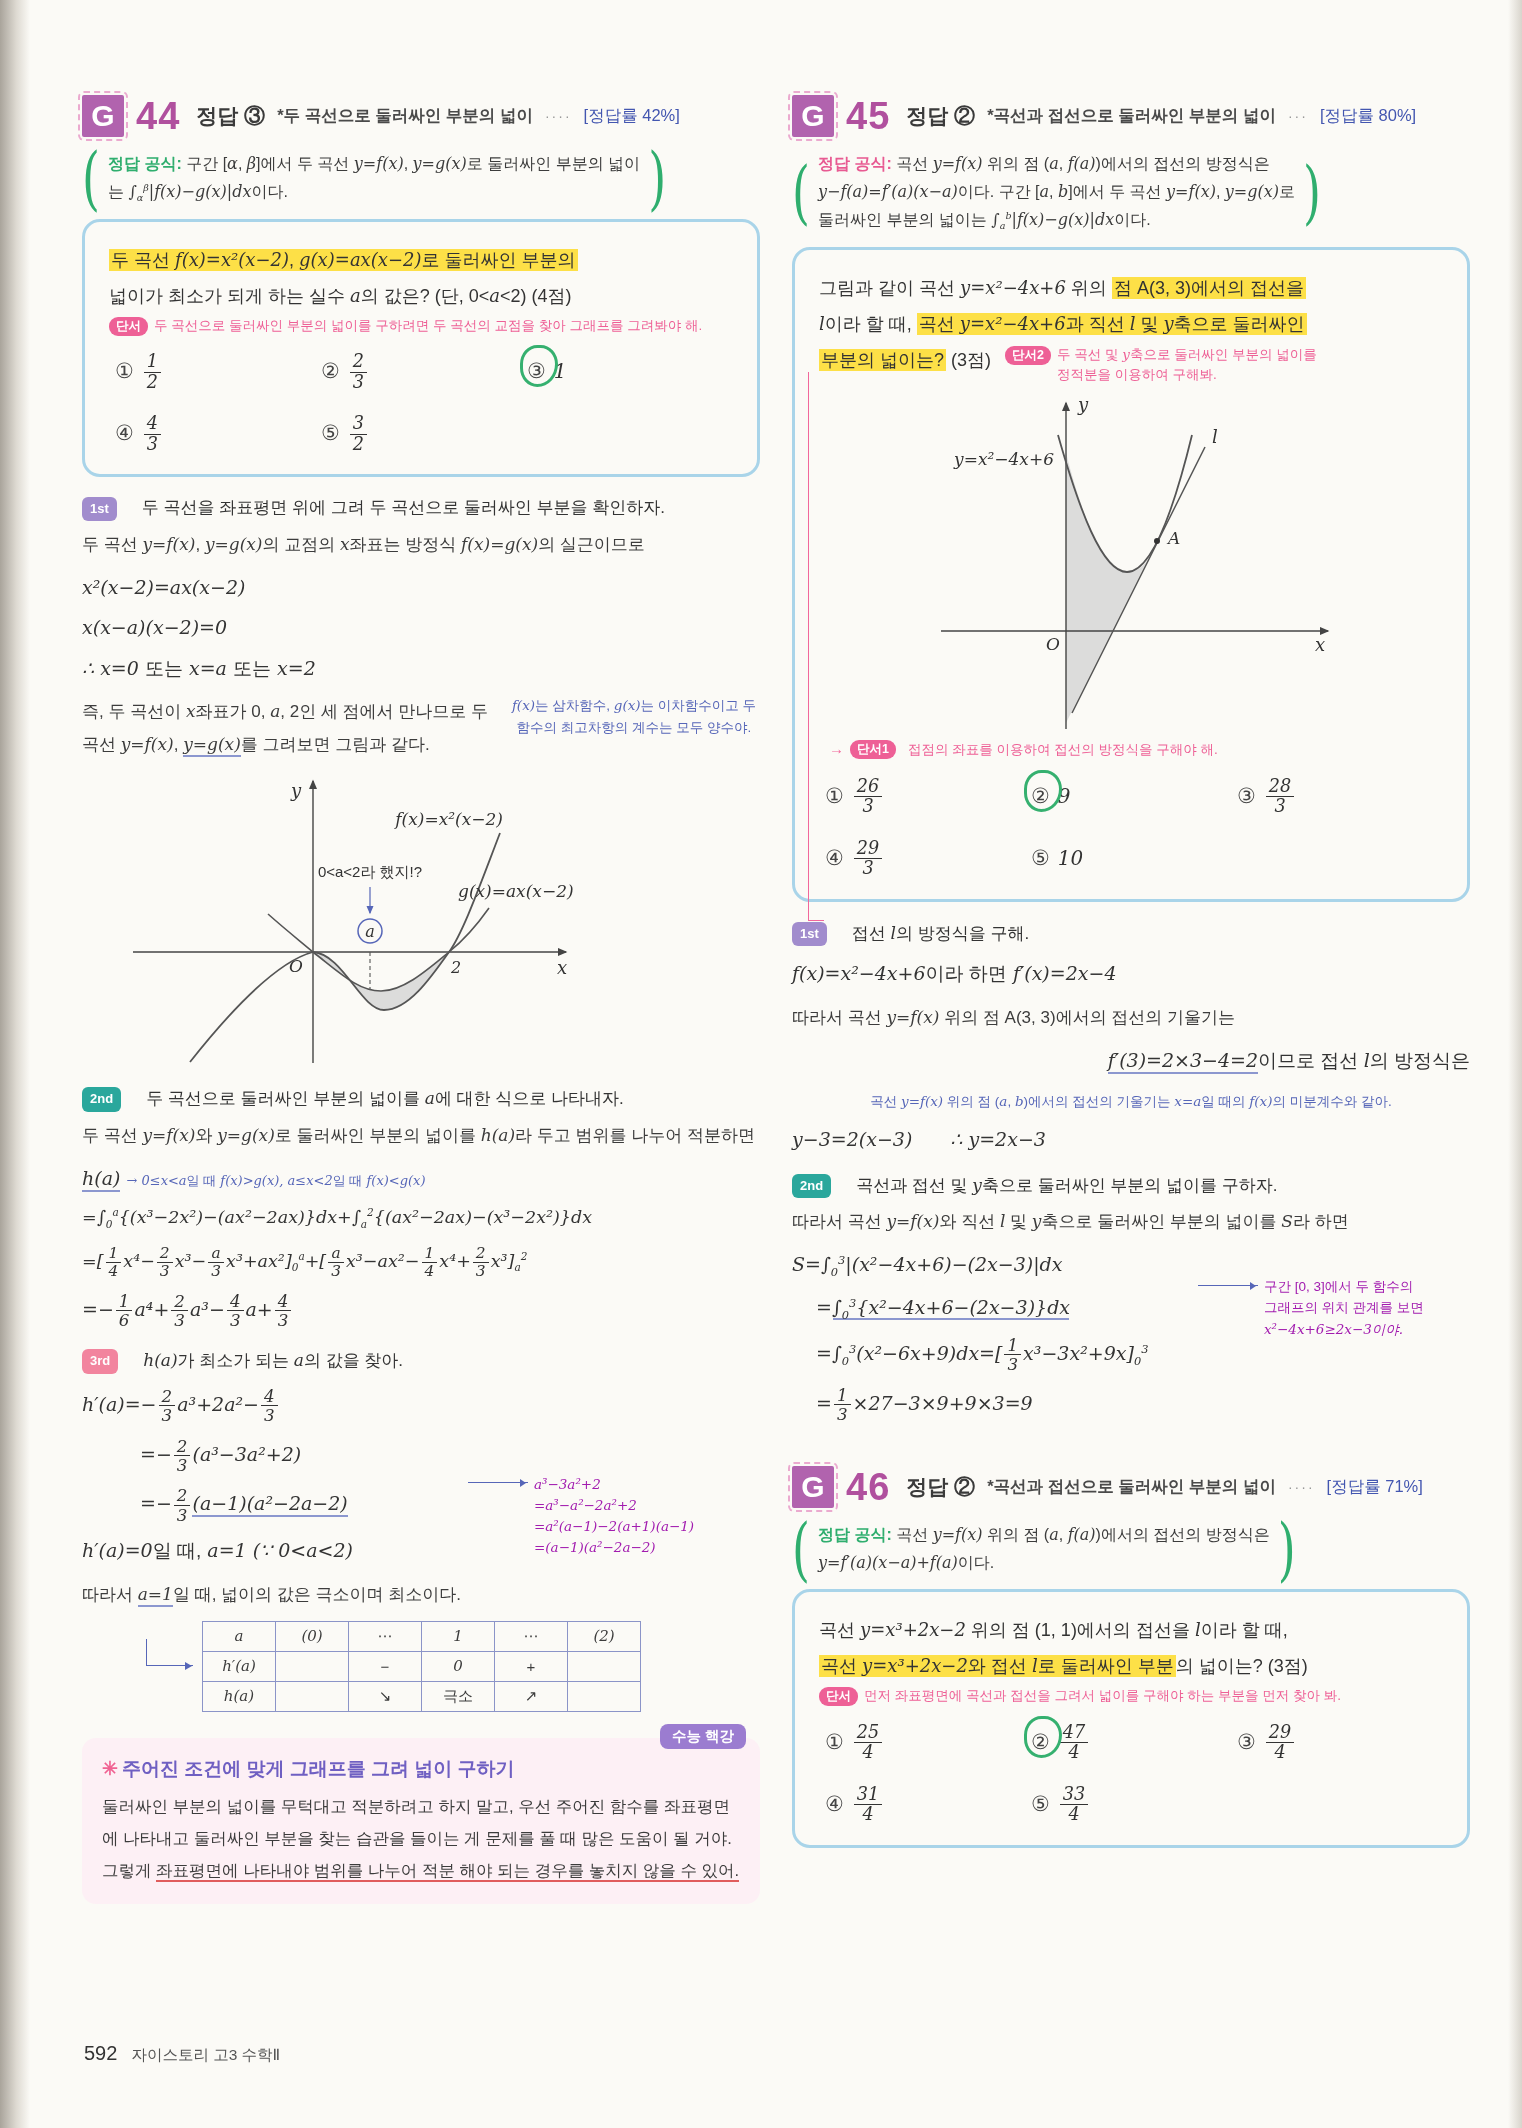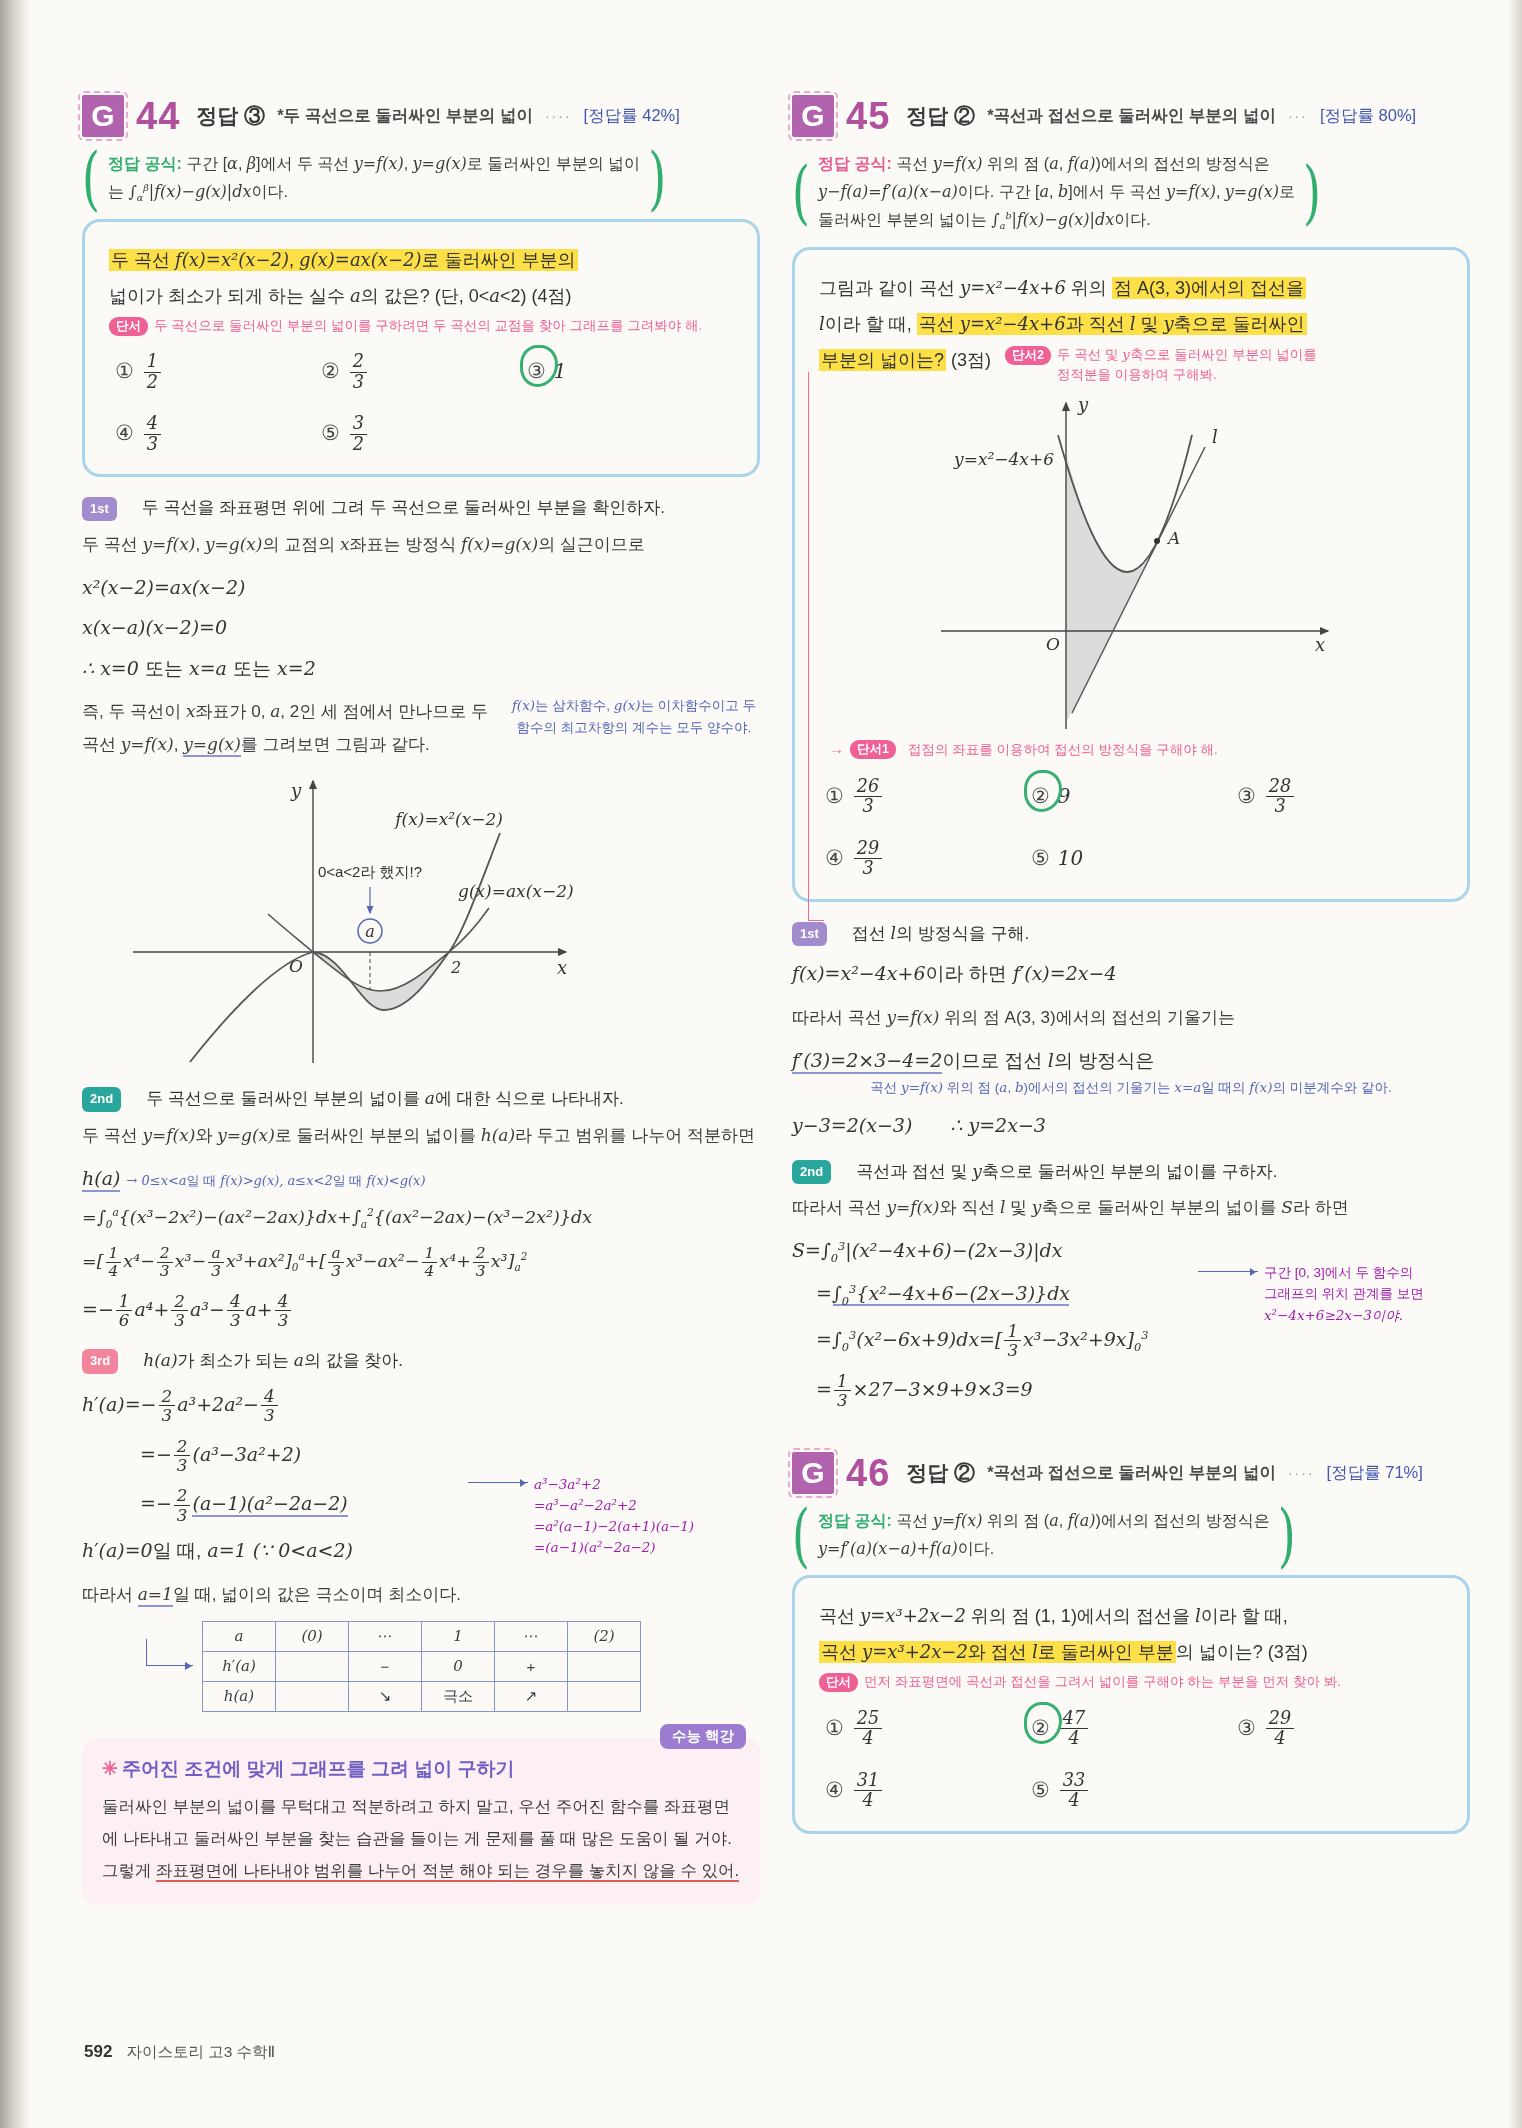--- a/index.html
+++ b/index.html
@@ -110,21 +110,21 @@
   .pink-conn{position:absolute;left:13px;top:122px;width:10px;height:548px;
     border-left:1.4px solid #f2679b;}
   .pink-conn::after{content:"";position:absolute;left:-1px;bottom:-1px;width:16px;height:0;
     border-bottom:1.4px solid #f2679b;}
   .clue1row{display:flex;align-items:center;gap:6px;margin:2px 0 6px 10px;}
   .clue1row .arr{color:#f2679b;font-size:15px;}
   .clue2blk{display:inline-block;vertical-align:top;margin-left:14px;line-height:1.5;}
 
   
   .footer{position:absolute;left:84px;top:2042px;display:flex;align-items:baseline;gap:14px;}
-  .fpage{font-size:17px;font-weight:bold;color:#333;text-align:right;}
+  .fpage{font-size:20px;font-weight:normal;color:#333;text-align:right;}
   .ftitle{font-size:15.5px;color:#555;}
 </style>
 </head>
 <body>
 
 <div class="edge-left"></div>
 <div class="edge-right"></div>
 
 <div class="col" id="col-left">
 
@@ -437,21 +437,21 @@
         </div>
     </div>
   </div>
 
   <div class="step">
     <span class="sbadge s1">1st</span>
     <span>접선 <i>l</i>의 방정식을 구해.</span>
   </div>
   <div class="eq">f(x)=x²−4x+6<span class="k">이라 하면</span> f′(x)=2x−4</div>
   <div class="para">따라서 곡선 <i>y=f(x)</i> 위의 점 A(3, 3)에서의 접선의 기울기는</div>
-  <div class="eq" style="margin-bottom:2px;"><span class="ul">f′(3)=2×3−4=2</span><span class="k">이므로 접선 </span>l<span class="k">의 방정식은</span></div>
+  <div class="eq" style="margin-bottom:16px;text-align:right;"><span class="ul">f′(3)=2×3−4=2</span><span class="k">이므로 접선 </span>l<span class="k">의 방정식은</span></div>
   <div class="bluenote">곡선 <i>y=f(x)</i> 위의 점 (<i>a</i>, <i>b</i>)에서의 접선의 기울기는 <i>x=a</i>일 때의 <i>f(x)</i>의 미분계수와 같아.</div>
   <div class="eq">y−3=2(x−3)  ∴ y=2x−3</div>
 
   <div class="step">
     <span class="sbadge s2">2nd</span>
     <span>곡선과 접선 및 <i>y</i>축으로 둘러싸인 부분의 넓이를 구하자.</span>
   </div>
   <div class="para">따라서 곡선 <i>y=f(x)</i>와 직선 <i>l</i> 및 <i>y</i>축으로 둘러싸인 부분의 넓이를 <i>S</i>라 하면</div>
   <div class="eq">S=∫<sub>0</sub><sup>3</sup>|(x²−4x+6)−(2x−3)|dx</div>
   <div class="rel">

